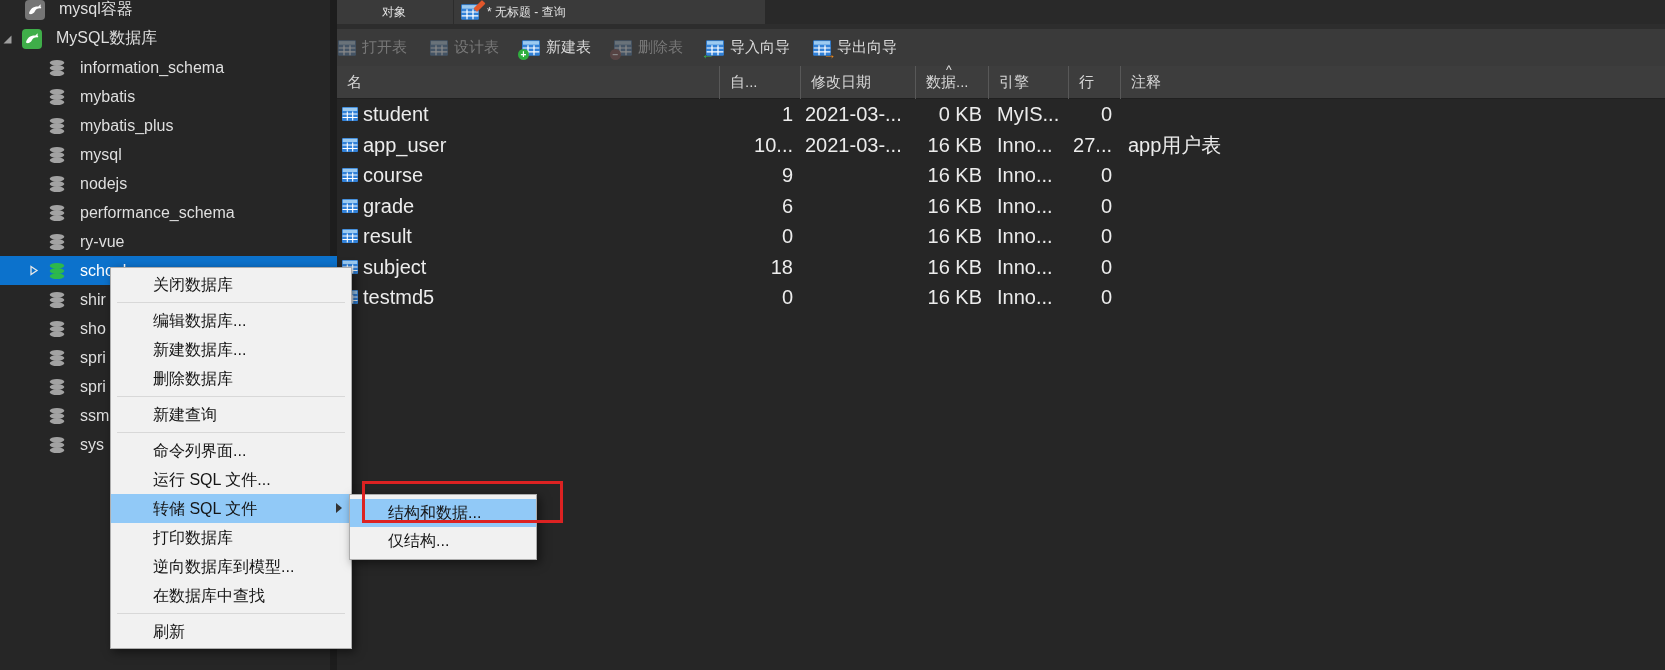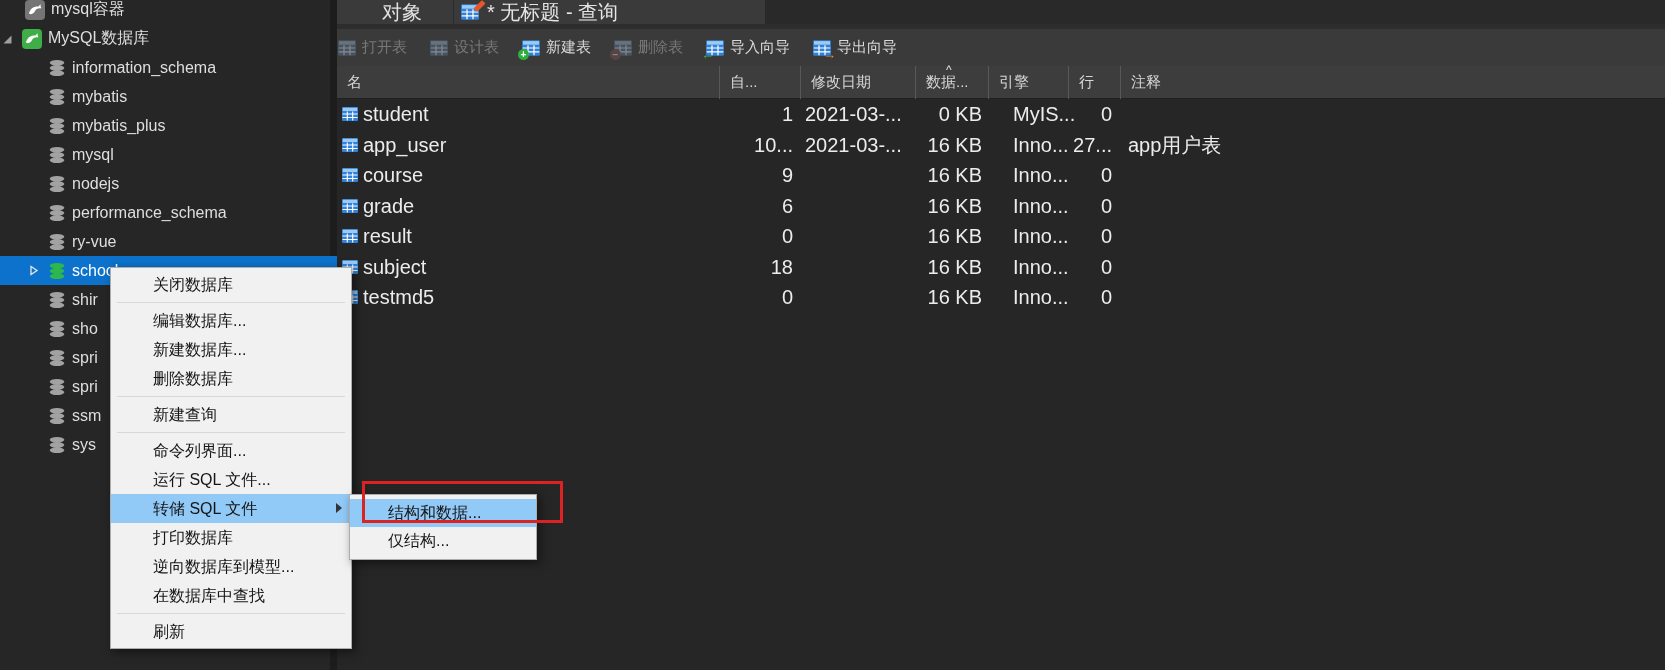--- a/index.html
+++ b/index.html
@@ -9,38 +9,38 @@
     font-family:"Liberation Sans","DejaVu Sans",sans-serif;
   }
   .app{position:absolute;inset:0;}
 
   
   .sidebar{position:absolute;left:0;top:0;width:337px;height:670px;background:#262626;}
   .side-divider{position:absolute;left:330px;top:0;width:7px;height:670px;background:#1d1d1d;}
   .tree{position:absolute;left:0;top:-5px;width:337px;}
   .tree-item{height:29px;display:flex;align-items:center;font-size:16px;color:#dfdfdf;white-space:nowrap;overflow:hidden;}
   .tree-item.selected{background:#0c72cc;color:#fff;}
-  .tree-item .lbl{margin-left:6px;}
+  .tree-item .lbl{margin-left:14px;}
   .pad-conn{padding-left:25px;}
   .pad-conn2{}
   .pad-db{padding-left:48px;}
   .pad-school{padding-left:27px;}
   .exp{flex:0 0 auto;margin-right:8px;}
   .icon-svg{flex:0 0 auto;display:block;}
   .c-gray{color:#a2a2a2;}
   .c-green{color:#2db84c;}
   .d-gray{color:#757575;}
   .d-green{color:#3fae49;}
 
   
   .main{position:absolute;left:337px;top:0;width:1328px;height:670px;background:#262626;}
   .tabbar{position:absolute;left:0;top:0;width:1328px;height:24px;background:#3a3a3a;}
   .tab-dark{position:absolute;left:428px;top:0;width:900px;height:24px;background:#292929;}
   .tab-gap{position:absolute;left:0;top:24px;width:1328px;height:5px;background:#2d2d2d;}
-  .tab{position:absolute;top:0;height:24px;display:flex;align-items:center;font-size:20px;}
+  .tab{position:absolute;top:0;height:24px;display:flex;align-items:center;font-size:12px;}
   .tab-objects{left:45px;color:#e3e3e3;}
   .tab-sep{position:absolute;left:116px;top:0;width:1px;height:24px;background:#2c2c2c;}
   .tab-query{left:123px;width:304px;color:#e5e5e5;}
   .tab-query .qicon{position:relative;margin-right:7px;width:20px;height:20px;}
   .pencil{position:absolute;right:-2px;top:-2px;width:5px;height:12px;background:#e2572b;transform:rotate(45deg);border-radius:1px;}
 
   .toolbar{position:absolute;left:0;top:29px;width:1328px;height:37px;background:#3a3a3a;
     display:flex;align-items:center;padding-left:0;gap:22px;box-sizing:border-box;}
   .tb-btn{display:flex;align-items:center;gap:5px;font-size:15px;background:none;border:none;padding:0;
     font-family:inherit;color:#d9d9d9;cursor:default;}
@@ -71,21 +71,21 @@
 
   
   .rows{position:absolute;left:0;top:99px;width:1328px;}
   .trow{position:relative;height:30.5px;font-size:20px;color:#ececec;}
   .trow .row-ico{position:absolute;left:4px;top:6px;}
   .cell{position:absolute;top:50%;transform:translateY(-50%);white-space:nowrap;}
   .cell-name{left:26px;}
   .cell-auto{left:382px;width:74px;text-align:right;}
   .cell-date{left:468px;}
   .cell-size{left:578px;width:67px;text-align:right;}
-  .cell-engine{left:676px;text-align:center;}
+  .cell-engine{left:660px;text-align:center;}
   .cell-rows{left:731px;width:44px;text-align:right;}
   .cell-comment{left:791px;}
 
   
   .context-menu{position:absolute;left:110px;top:267px;width:242px;background:#f1f1f1;
     border:1px solid #adadad;box-shadow:3px 3px 9px rgba(0,0,0,.5);padding:2px 0;z-index:30;
     font-size:16px;color:#151515;box-sizing:border-box;}
   .menu-item{position:relative;height:29px;line-height:29px;padding-left:42px;white-space:nowrap;}
   .menu-item.hl{background:#91c9f7;}
   .menu-sep{height:1px;background:#d8d8d8;margin:3px 6px;}

